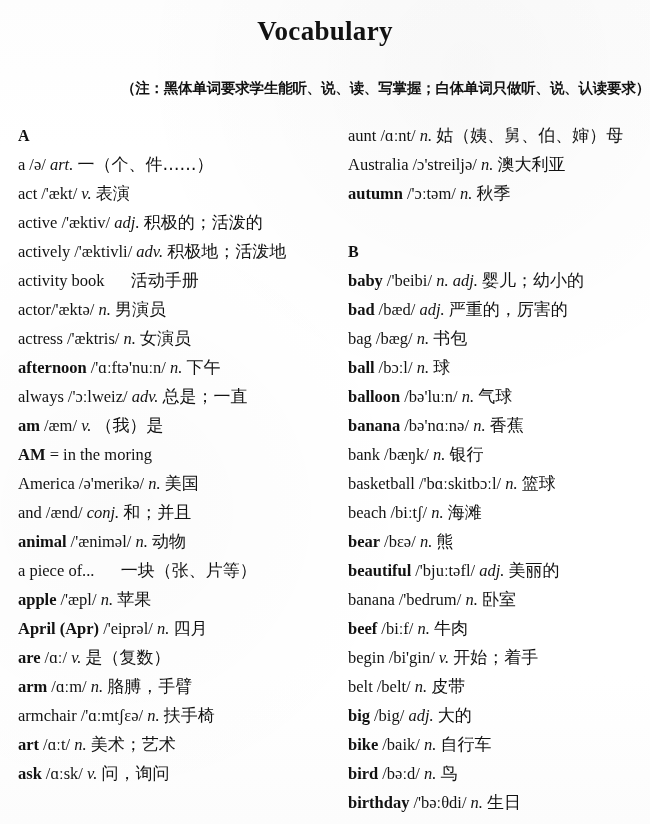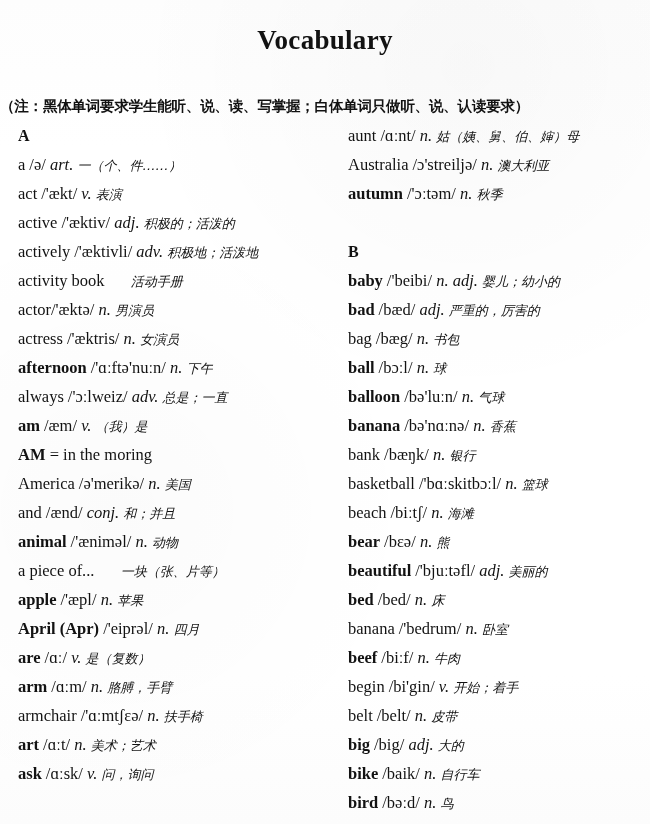--- a/index.html
+++ b/index.html
@@ -23,26 +23,26 @@
     background:
       radial-gradient(circle at 72% 8%, rgba(0,0,0,0.022), rgba(0,0,0,0) 38%),
       radial-gradient(circle at 18% 62%, rgba(0,0,0,0.016), rgba(0,0,0,0) 42%),
       linear-gradient(180deg, #fdfdfd 0%, #ffffff 18%, #ffffff 82%, #fcfcfc 100%);
   }
   .page-title {
     text-align: center;
     font-size: 27px;
     font-weight: bold;
     letter-spacing: 0.3px;
-    margin: 16px;
+    margin: 7px;
     padding-top: 9px;
     line-height: 1.15;
   }
   .note {
-    text-align: left;
+    text-align: right;
     font-size: 14.5px;
     font-weight: bold;
     font-family: "DejaVu Sans", "Liberation Sans", sans-serif;
     margin: 0;
     padding-top: 25px;
     letter-spacing: -0.2px;
     white-space: nowrap;
   }
   .columns {
     position: absolute;
@@ -71,21 +71,21 @@
     line-height: 29px;
     height: 29px;
     white-space: nowrap;
     overflow: visible;
   }
   .w        { font-weight: normal; }
   .w.bold   { font-weight: bold; }
   .ipa      { font-weight: normal; font-style: normal; }
   .pos      { font-style: italic; }
   .cn       { font-family: "DejaVu Sans", "Liberation Sans", sans-serif;
-              font-size: 13px; font-weight: normal; font-style: italic; }
+              font-size: 17px; font-weight: normal; }
   .gap      { display: inline-block; width: 22px; }
   .sp       { display: inline-block; width: 4px; }
 </style>
 </head>
 <body>
 
 <div class="page">
 
   <h1 class="page-title">Vocabulary</h1>
 
@@ -134,21 +134,20 @@
           <div class="entry"><span class="w bold">bad</span><span class="sp"></span><span class="ipa">/bæd/</span> <span class="pos">adj.</span> <span class="cn">严重的，厉害的</span></div>
           <div class="entry"><span class="w">bag</span><span class="sp"></span><span class="ipa">/bæg/</span> <span class="pos">n.</span> <span class="cn">书包</span></div>
           <div class="entry"><span class="w bold">ball</span><span class="sp"></span><span class="ipa">/bɔːl/</span> <span class="pos">n.</span> <span class="cn">球</span></div>
           <div class="entry"><span class="w bold">balloon</span><span class="sp"></span><span class="ipa">/bə'luːn/</span> <span class="pos">n.</span> <span class="cn">气球</span></div>
           <div class="entry"><span class="w bold">banana</span><span class="sp"></span><span class="ipa">/bə'nɑːnə/</span> <span class="pos">n.</span> <span class="cn">香蕉</span></div>
           <div class="entry"><span class="w">bank</span><span class="sp"></span><span class="ipa">/bæŋk/</span> <span class="pos">n.</span> <span class="cn">银行</span></div>
           <div class="entry"><span class="w">basketball</span><span class="sp"></span><span class="ipa">/'bɑːskitbɔːl/</span> <span class="pos">n.</span> <span class="cn">篮球</span></div>
           <div class="entry"><span class="w">beach</span><span class="sp"></span><span class="ipa">/biːtʃ/</span> <span class="pos">n.</span> <span class="cn">海滩</span></div>
           <div class="entry"><span class="w bold">bear</span><span class="sp"></span><span class="ipa">/bɛə/</span> <span class="pos">n.</span> <span class="cn">熊</span></div>
           <div class="entry"><span class="w bold">beautiful</span><span class="sp"></span><span class="ipa">/'bjuːtəfl/</span> <span class="pos">adj.</span> <span class="cn">美丽的</span></div>
-          <div class="entry"><span class="w bold">bed</span><span class="sp"></span><span class="ipa">/bed/</span> <span class="pos">n.</span> <span class="cn">床</span></div>
           <div class="entry"><span class="w">banana</span><span class="sp"></span><span class="ipa">/'bedrum/</span> <span class="pos">n.</span> <span class="cn">卧室</span></div>
           <div class="entry"><span class="w bold">beef</span><span class="sp"></span><span class="ipa">/biːf/</span> <span class="pos">n.</span> <span class="cn">牛肉</span></div>
           <div class="entry"><span class="w">begin</span><span class="sp"></span><span class="ipa">/bi'gin/</span> <span class="pos">v.</span> <span class="cn">开始；着手</span></div>
           <div class="entry"><span class="w">belt</span><span class="sp"></span><span class="ipa">/belt/</span> <span class="pos">n.</span> <span class="cn">皮带</span></div>
           <div class="entry"><span class="w bold">big</span><span class="sp"></span><span class="ipa">/big/</span> <span class="pos">adj.</span> <span class="cn">大的</span></div>
           <div class="entry"><span class="w bold">bike</span><span class="sp"></span><span class="ipa">/baik/</span> <span class="pos">n.</span> <span class="cn">自行车</span></div>
           <div class="entry"><span class="w bold">bird</span><span class="sp"></span><span class="ipa">/bəːd/</span> <span class="pos">n.</span> <span class="cn">鸟</span></div>
           <div class="entry"><span class="w bold">birthday</span><span class="sp"></span><span class="ipa">/'bəːθdi/</span> <span class="pos">n.</span> <span class="cn">生日</span></div>
         </div>
     </div>

